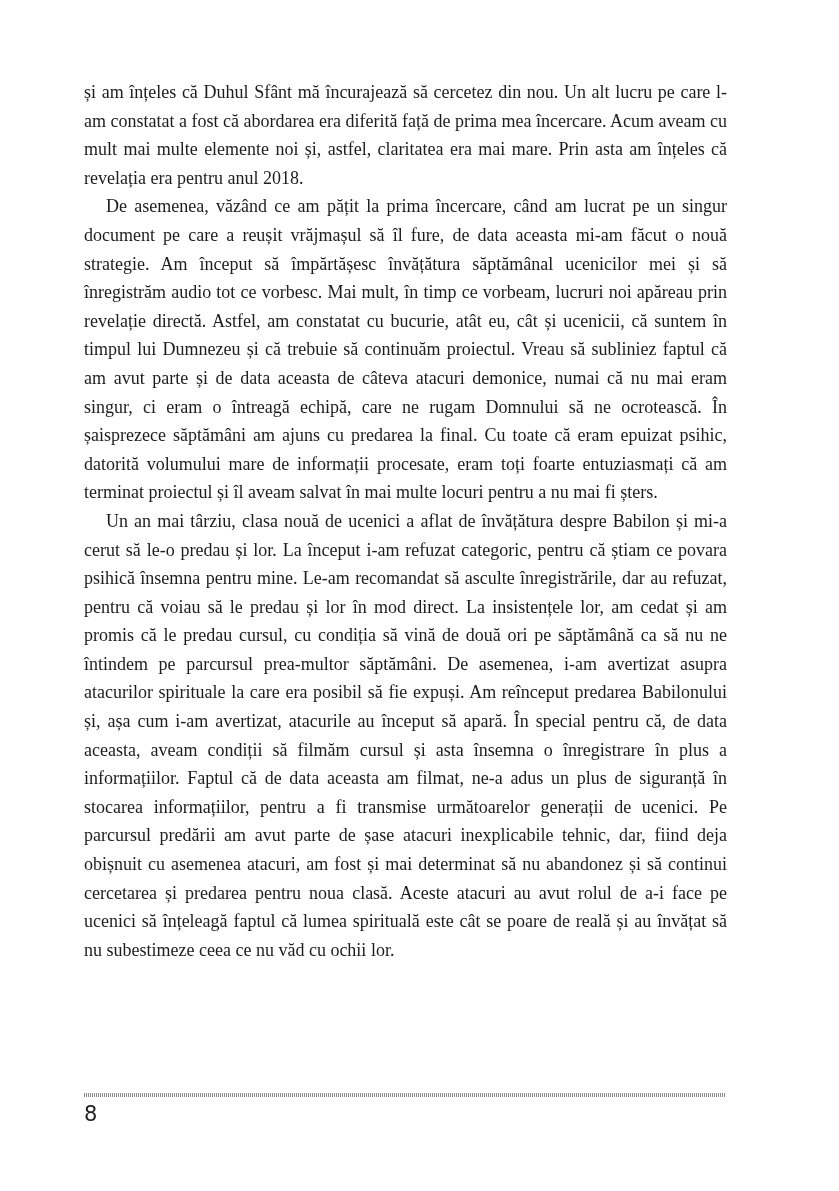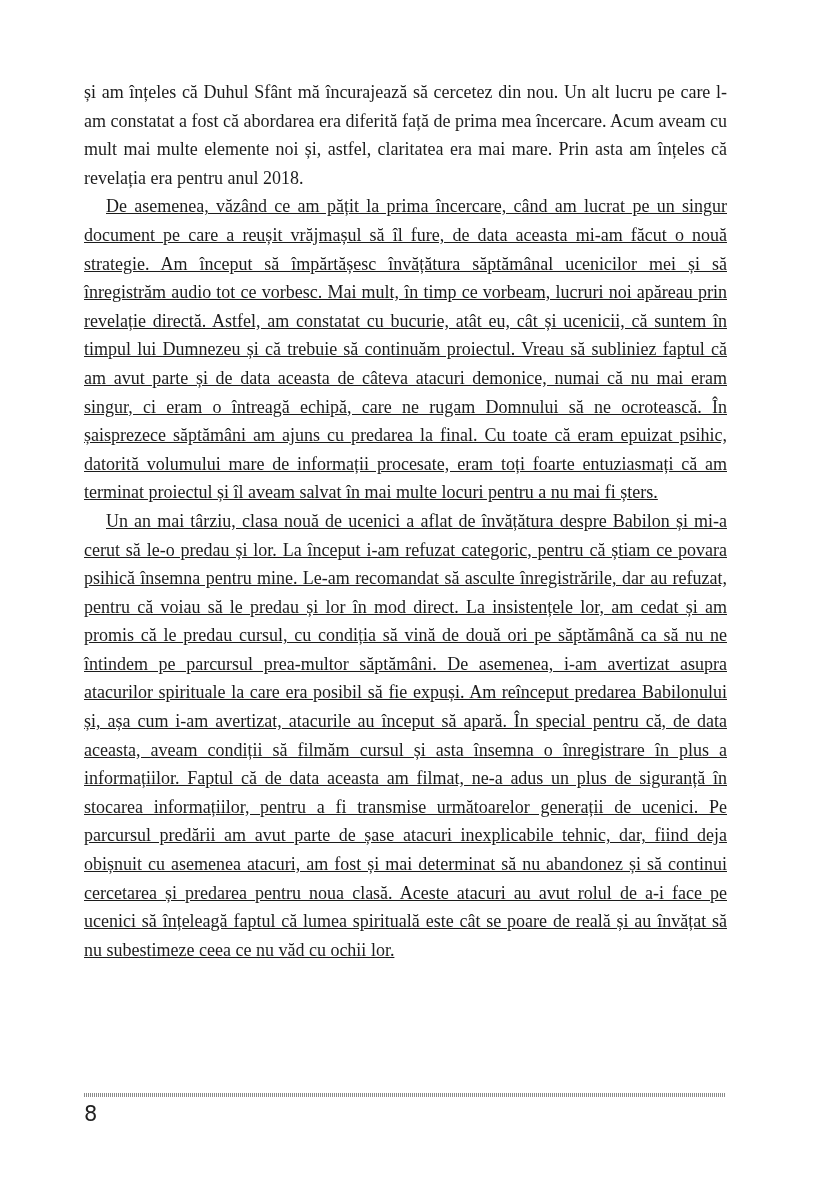--- a/index.html
+++ b/index.html
@@ -31,21 +31,20 @@
     color: #1c1c1c;
     text-align: justify;
     hyphens: none;
   }
   .text-block p {
     margin: 0;
     text-indent: 0;
   }
   .text-block p.indent {
     text-indent: 22px;
-    text-decoration: underline;
   }
   .footer-rule {
     position: absolute;
     left: 84px;
     top: 1093px;
     width: 642px;
     height: 4px;
     background-image: repeating-linear-gradient(
       to right,
       #8a8a8a 0px,

